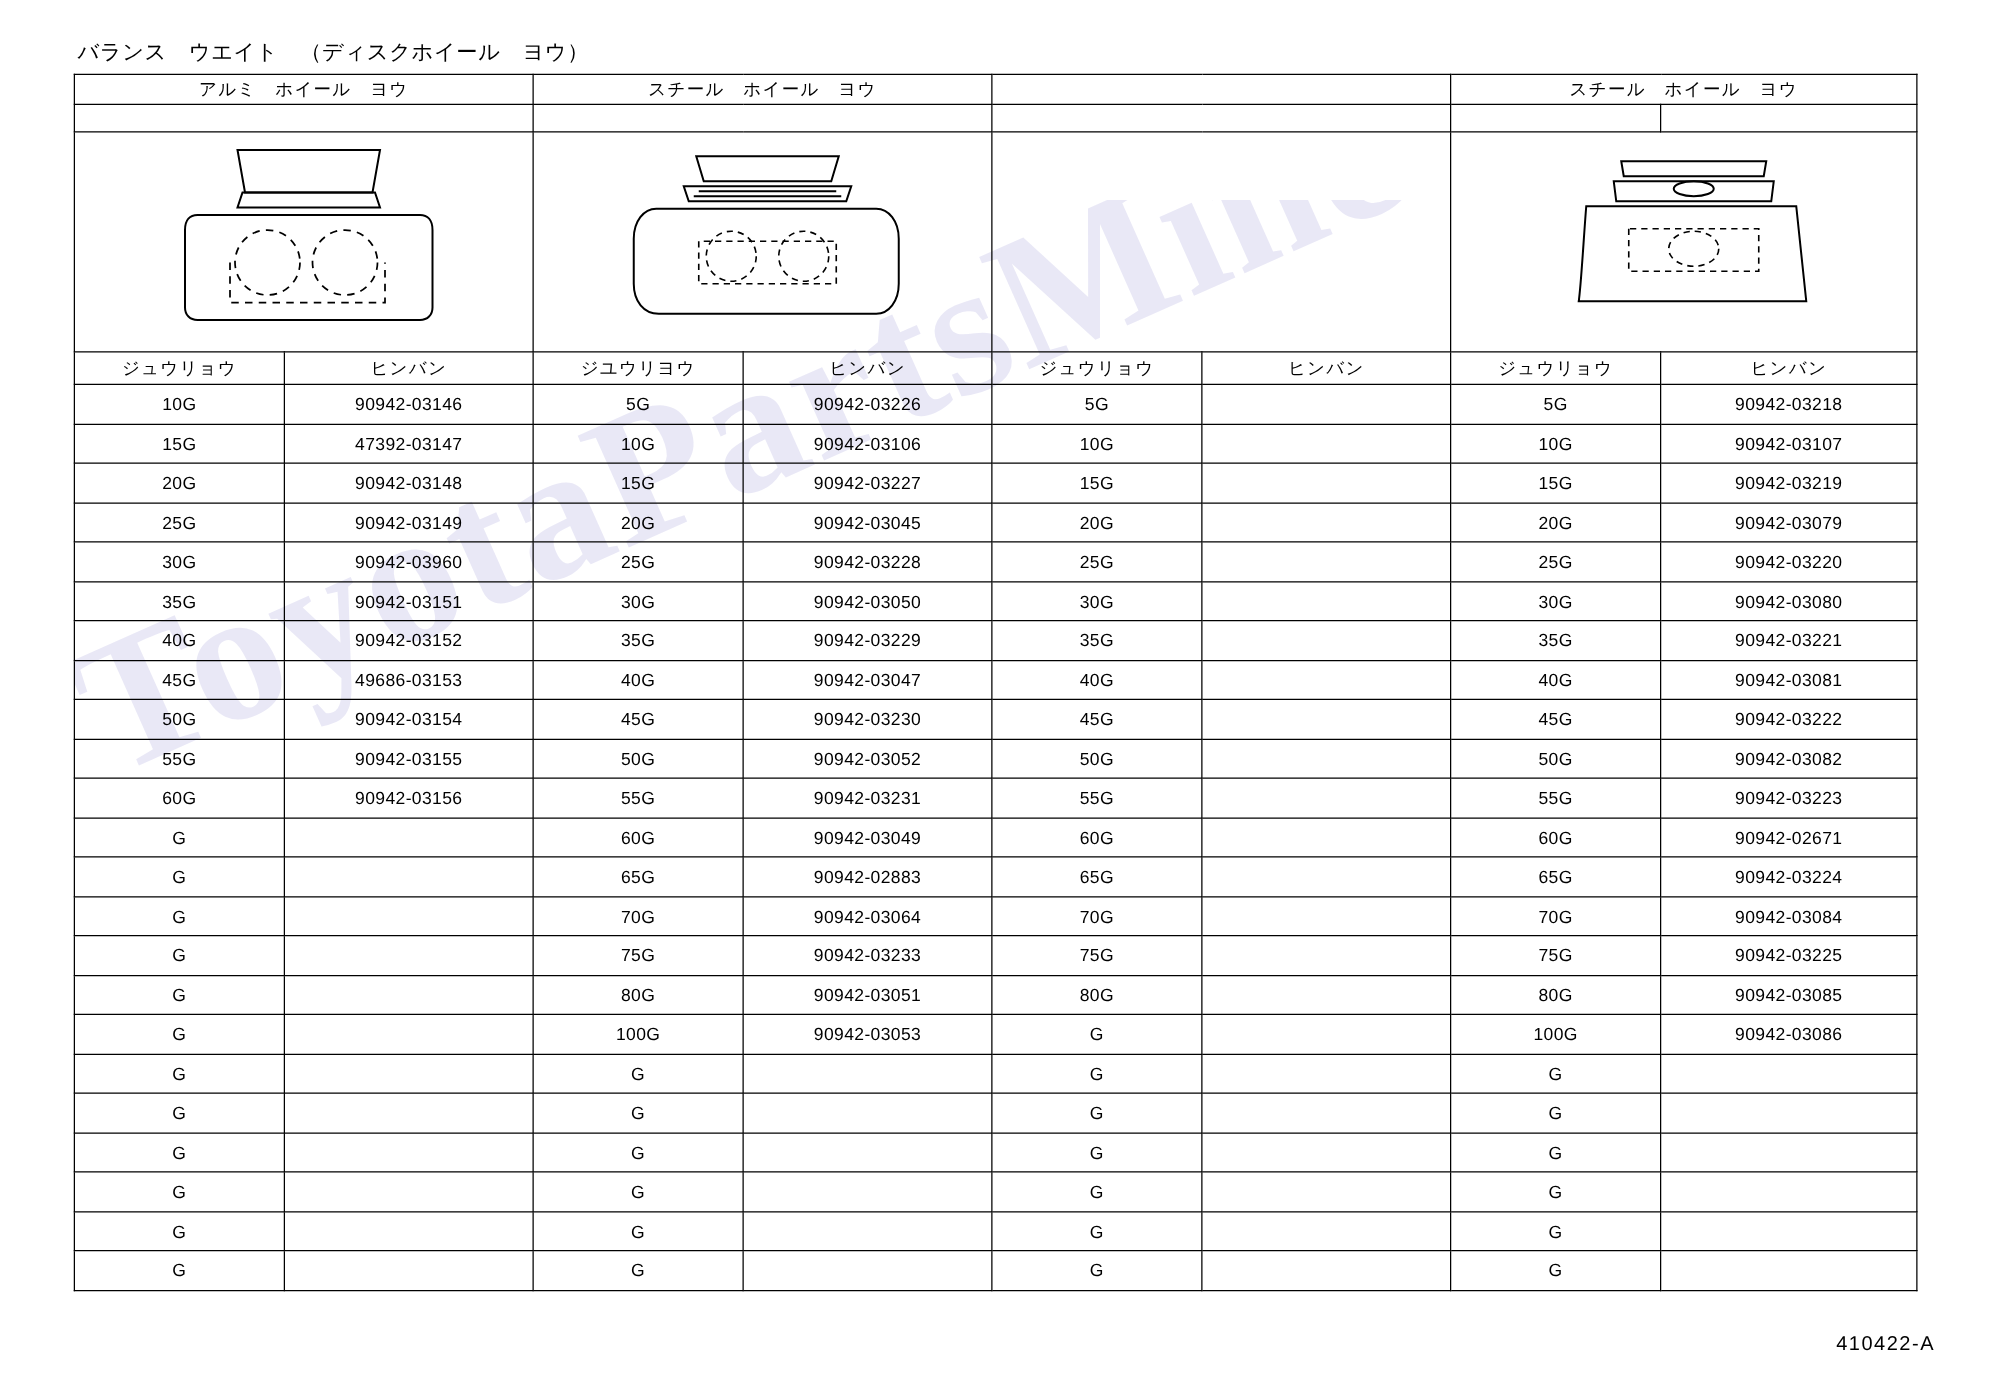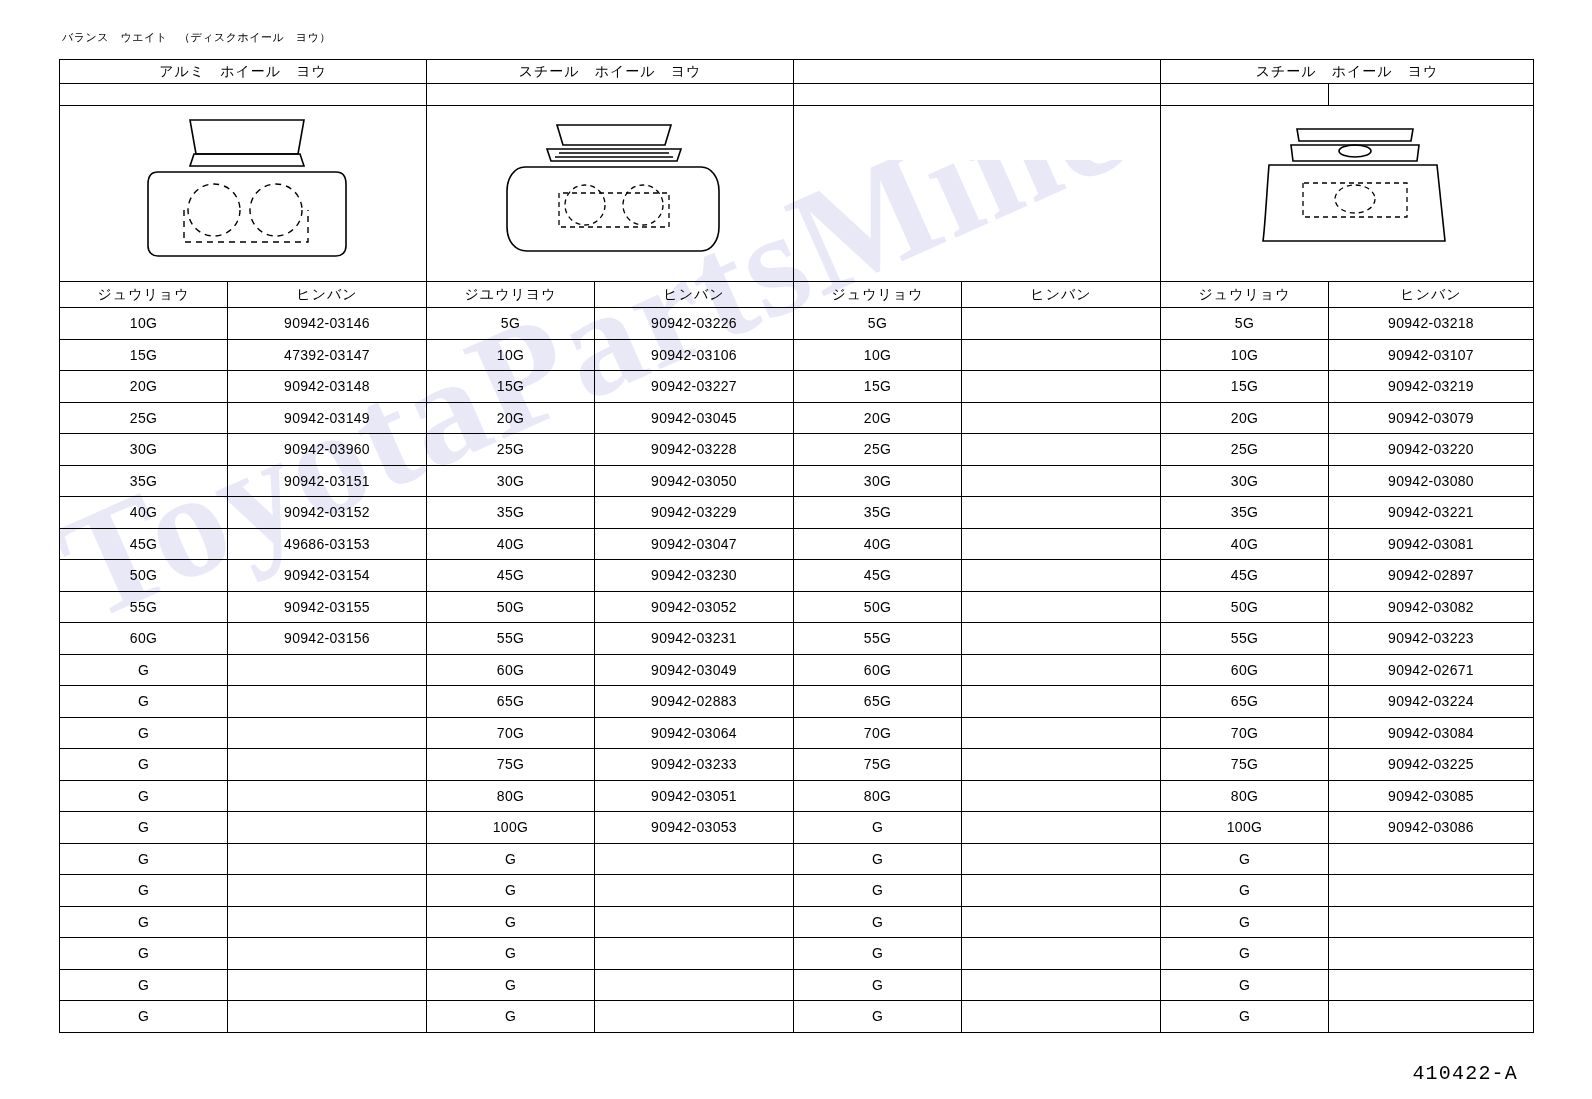--- a/index.html
+++ b/index.html
@@ -41,21 +41,21 @@
     letter-spacing: 2px;
     color: rgba(120, 110, 200, 0.16);
     transform: rotate(-24deg);
     transform-origin: left center;
     white-space: nowrap;
   }
   .doc-title {
     position: absolute;
     left: 62px;
     top: 30px;
-    font-size: 11px;
+    font-size: 17px;
     letter-spacing: 0.5px;
     white-space: nowrap;
   }
   .table-wrap {
     position: absolute;
     left: 59px;
     top: 59px;
     width: 1474px;
     z-index: 10;
   }
@@ -98,25 +98,24 @@
   .pn {
     letter-spacing: 0.2px;
     font-size: 14px;
   }
   .fig {
     display: block;
     margin: 0 auto;
   }
   .footer-code {
     position: absolute;
-    right: 74px;
+    right: 44px;
     bottom: 14px;
-    font-size: 20px;
+    font-size: 16px;
     letter-spacing: 1.2px;
-    font-family: Liberation Mono, monospace;
   }
 </style>
 </head>
 <body>
 
 <div class="page">
 
   <div class="watermark">
     <span>ToyotaPartsMine.ru</span>
   </div>
@@ -287,21 +286,21 @@
           <td class="pn">90942-03081</td>
         </tr>
         <tr class="data-row">
           <td>50G</td>
           <td class="pn">90942-03154</td>
           <td>45G</td>
           <td class="pn">90942-03230</td>
           <td>45G</td>
           <td class="pn"></td>
           <td>45G</td>
-          <td class="pn">90942-02897</td>
+          <td class="pn">90942-03222</td>
         </tr>
         <tr class="data-row">
           <td>55G</td>
           <td class="pn">90942-03155</td>
           <td>50G</td>
           <td class="pn">90942-03052</td>
           <td>50G</td>
           <td class="pn"></td>
           <td>50G</td>
           <td class="pn">90942-03082</td>

